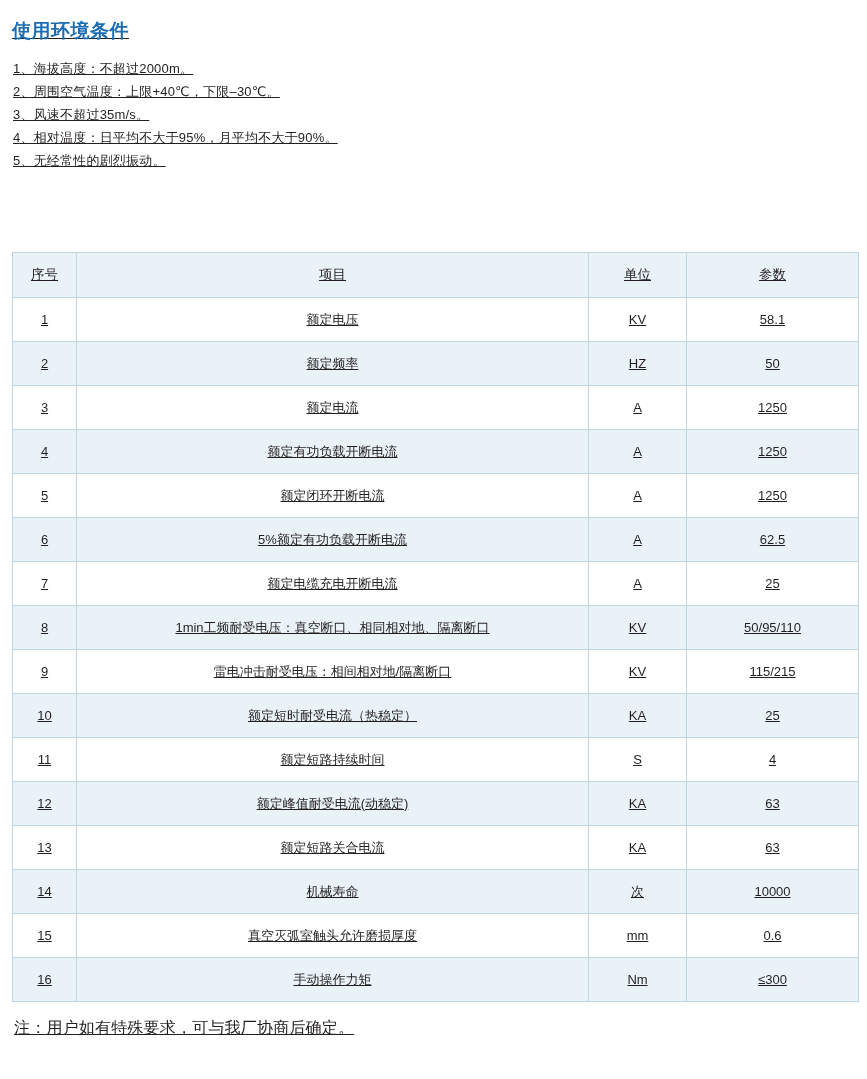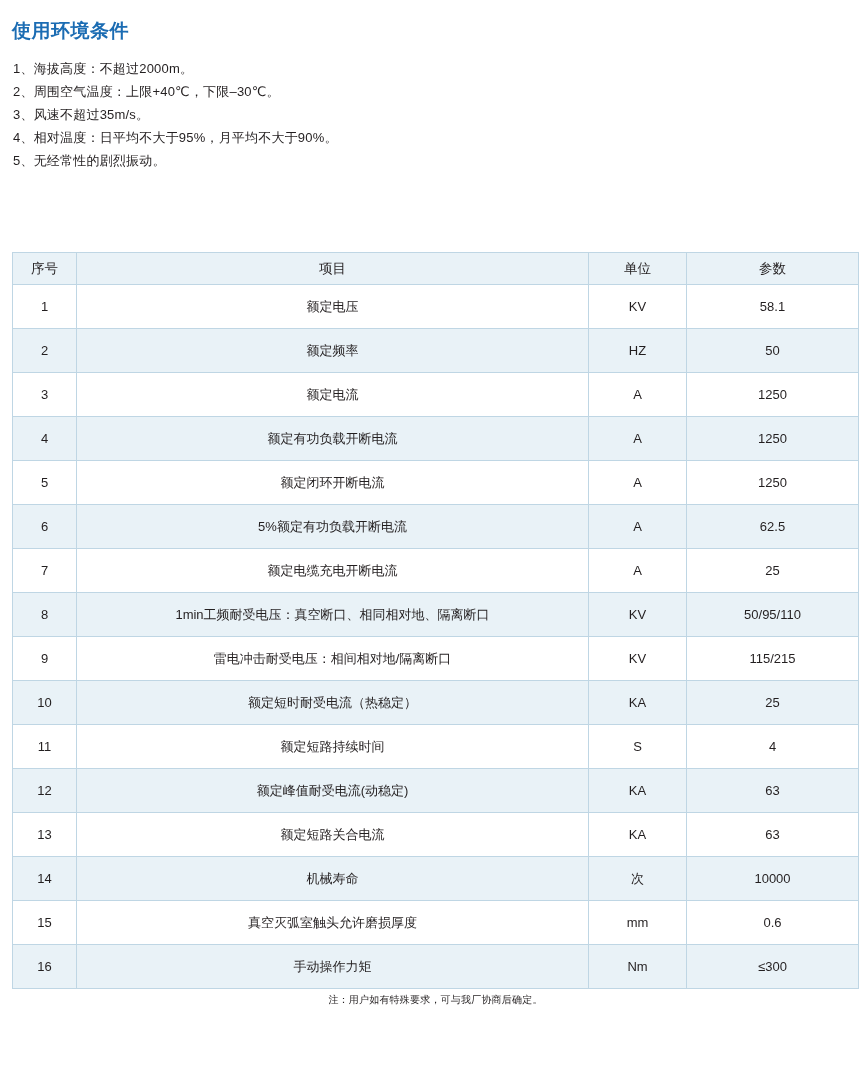--- a/index.html
+++ b/index.html
@@ -13,20 +13,21 @@
     font-family: "Liberation Sans", "DejaVu Sans", sans-serif;
     color: #231f20;
     -webkit-font-smoothing: antialiased;
   }
   .page {
     position: relative;
     width: 867px;
     min-height: 1079px;
     box-sizing: border-box;
     padding: 0 10px;
+    text-decoration: underline;
   }
 
   .section-title {
     color: #1b6cb3;
     font-size: 19px;
     font-weight: bold;
     letter-spacing: 0.5px;
     margin: 0;
     padding: 0;
   }
@@ -76,42 +77,41 @@
     font-size: 13px;
     color: #231f20;
     height: 44px;
     padding: 0 6px;
     box-sizing: border-box;
   }
   table.spec thead th {
     background: #e9f2f7;
     font-size: 13.5px;
     text-align: center;
-    height: 32px;
+    height: 45px;
   }
   table.spec tbody tr.odd td {
     background: #ffffff;
   }
   table.spec tbody tr.even td {
     background: #e9f2f7;
   }
   td.no, td.unit, td.value {
     text-align: center;
   }
   td.item {
     text-align: center;
     padding-left: 33px;
   }
 
   .footnote {
-    font-size: 10px;
-    color: #231f20;
-    padding: 4px 0 16px 4px;
+    font-size: 16px;
+    color: #231f20;
+    padding: 16px 0 16px 4px;
     letter-spacing: 0.2px;
-    text-align: center;
   }
 </style>
 </head>
 <body>
 
 <div class="page">
 
   <h2 class="section-title" id="env-title">使用环境条件</h2>
 
   <ul class="env-list">

